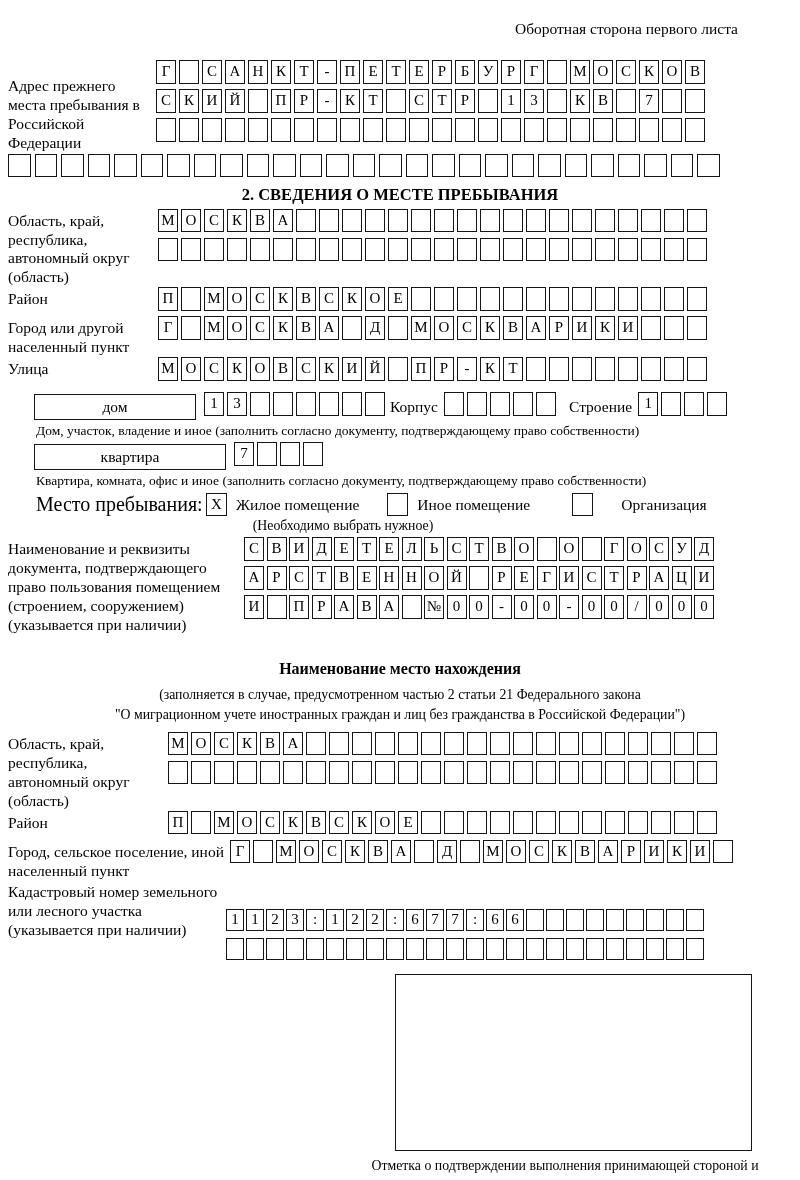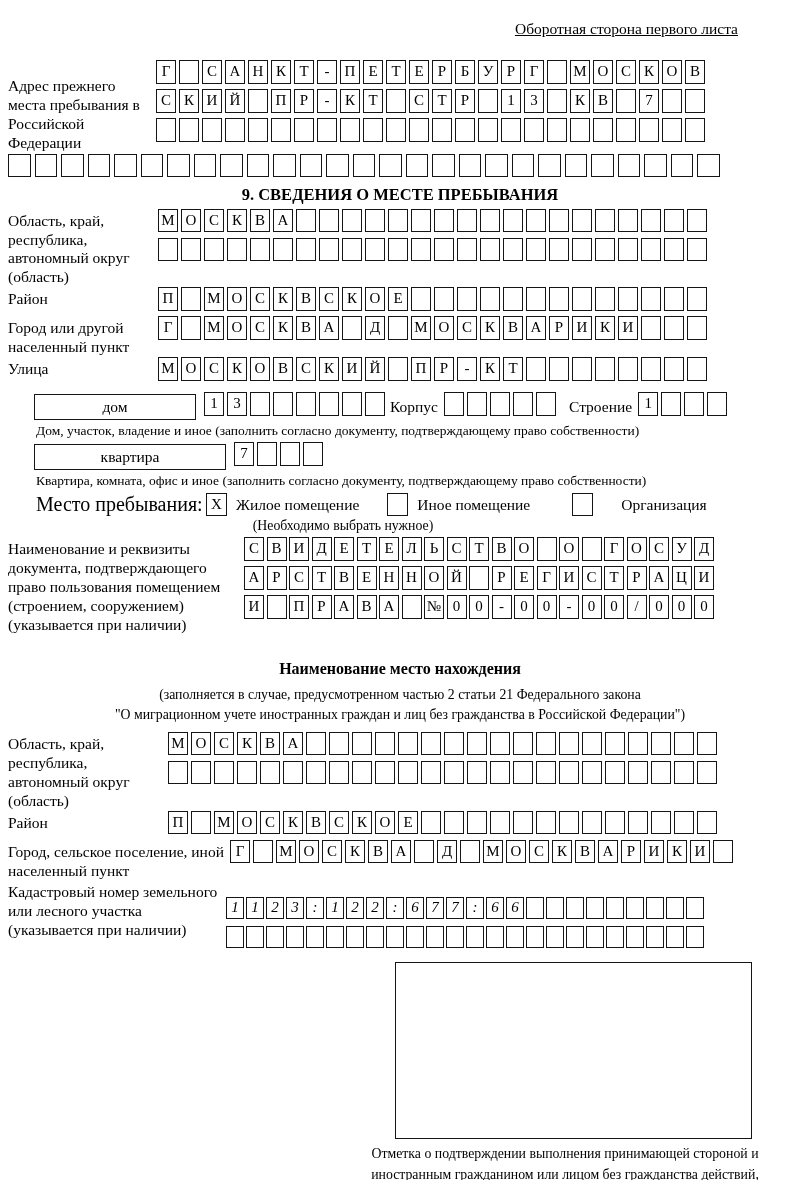--- a/index.html
+++ b/index.html
@@ -1,20 +1,20 @@
 <!DOCTYPE html>
 <html><head>
 <meta charset="utf-8">
 <style>
   * { box-sizing: border-box; }
   html,body { margin:0; padding:0; background:#ffffff; }
   body { font-family:"Liberation Serif","DejaVu Serif",serif; color:#000; }
   .page { position:relative; width:800px; height:1180px; background:#fff; padding:6px 8px 0 8px; overflow:hidden; }
 
-  .header-note { margin-top:14px; padding-right:54px; text-align:right; font-size:15.5px;text-decoration:underline; }
+  .header-note { margin-top:14px; padding-right:54px; text-align:right; font-size:15.5px; }
 
   .group { display:flex; align-items:flex-start; }
   .glabel { font-size:15.5px; line-height:1.22; padding-top:3px; flex:none; }
   .lbl-148 { width:148px;margin-top:14px; }
   .lbl-150 { width:150px; }
   .lbl-160 { width:160px; }
   .lbl-218 { width:218px; }
   .lbl-222 { width:222px; }
   .lbl-236 { width:236px; }
   .gcells { flex:none; }
@@ -57,21 +57,21 @@
   .gap42 { margin-left:42px; }
   .mesto-note { width:670px; margin-top:2px; }
 
   .doc-group { margin-top:3px; }
   .doc-group .cell { margin-right:2.5px; }
 
   .fact-title { margin-top:25px; text-align:center; font-size:16px; font-weight:bold; }
   .fact-note { margin-top:7px; line-height:1.5; }
   .fact-oblast { margin-top:6px; }
 
-  .kad-cells { margin-top:17px;font-style:italic; }
+  .kad-cells { margin-top:29px; }
 
   .stamp-box { margin-left:387px; margin-top:7px; width:357px; height:177px;
                border:1.8px solid #151515; }
   .stamp-caption { margin-left:352px; margin-top:5px; width:410px; text-align:center;
                    font-size:13.8px; line-height:1.5; }
 </style>
 </head>
 <body>
 
 <div class="page">
@@ -81,21 +81,21 @@
   <div class="group addr-group">
     <div class="glabel lbl-148">Адрес прежнего места пребывания в Российской Федерации</div>
     <div class="gcells">
       <div class="cells"><span class="cell">Г</span><span class="cell"></span><span class="cell">С</span><span class="cell">А</span><span class="cell">Н</span><span class="cell">К</span><span class="cell">Т</span><span class="cell">-</span><span class="cell">П</span><span class="cell">Е</span><span class="cell">Т</span><span class="cell">Е</span><span class="cell">Р</span><span class="cell">Б</span><span class="cell">У</span><span class="cell">Р</span><span class="cell">Г</span><span class="cell"></span><span class="cell">М</span><span class="cell">О</span><span class="cell">С</span><span class="cell">К</span><span class="cell">О</span><span class="cell">В</span></div>
       <div class="cells"><span class="cell">С</span><span class="cell">К</span><span class="cell">И</span><span class="cell">Й</span><span class="cell"></span><span class="cell">П</span><span class="cell">Р</span><span class="cell">-</span><span class="cell">К</span><span class="cell">Т</span><span class="cell"></span><span class="cell">С</span><span class="cell">Т</span><span class="cell">Р</span><span class="cell"></span><span class="cell">1</span><span class="cell">3</span><span class="cell"></span><span class="cell">К</span><span class="cell">В</span><span class="cell"></span><span class="cell">7</span><span class="cell"></span><span class="cell"></span></div>
       <div class="cells"><span class="cell"></span><span class="cell"></span><span class="cell"></span><span class="cell"></span><span class="cell"></span><span class="cell"></span><span class="cell"></span><span class="cell"></span><span class="cell"></span><span class="cell"></span><span class="cell"></span><span class="cell"></span><span class="cell"></span><span class="cell"></span><span class="cell"></span><span class="cell"></span><span class="cell"></span><span class="cell"></span><span class="cell"></span><span class="cell"></span><span class="cell"></span><span class="cell"></span><span class="cell"></span><span class="cell"></span></div>
     </div>
   </div>
   <div class="cells cells-w row-full"><span class="cell"></span><span class="cell"></span><span class="cell"></span><span class="cell"></span><span class="cell"></span><span class="cell"></span><span class="cell"></span><span class="cell"></span><span class="cell"></span><span class="cell"></span><span class="cell"></span><span class="cell"></span><span class="cell"></span><span class="cell"></span><span class="cell"></span><span class="cell"></span><span class="cell"></span><span class="cell"></span><span class="cell"></span><span class="cell"></span><span class="cell"></span><span class="cell"></span><span class="cell"></span><span class="cell"></span><span class="cell"></span><span class="cell"></span><span class="cell"></span></div>
 
-  <div class="section-title">9. СВЕДЕНИЯ О МЕСТЕ ПРЕБЫВАНИЯ</div>
+  <div class="section-title">2. СВЕДЕНИЯ О МЕСТЕ ПРЕБЫВАНИЯ</div>
 
   <div class="group sec-gap">
     <div class="glabel lbl-150">Область, край, республика, автономный округ (область)</div>
     <div class="gcells">
       <div class="cells"><span class="cell">М</span><span class="cell">О</span><span class="cell">С</span><span class="cell">К</span><span class="cell">В</span><span class="cell">А</span><span class="cell"></span><span class="cell"></span><span class="cell"></span><span class="cell"></span><span class="cell"></span><span class="cell"></span><span class="cell"></span><span class="cell"></span><span class="cell"></span><span class="cell"></span><span class="cell"></span><span class="cell"></span><span class="cell"></span><span class="cell"></span><span class="cell"></span><span class="cell"></span><span class="cell"></span><span class="cell"></span></div>
       <div class="cells"><span class="cell"></span><span class="cell"></span><span class="cell"></span><span class="cell"></span><span class="cell"></span><span class="cell"></span><span class="cell"></span><span class="cell"></span><span class="cell"></span><span class="cell"></span><span class="cell"></span><span class="cell"></span><span class="cell"></span><span class="cell"></span><span class="cell"></span><span class="cell"></span><span class="cell"></span><span class="cell"></span><span class="cell"></span><span class="cell"></span><span class="cell"></span><span class="cell"></span><span class="cell"></span><span class="cell"></span></div>
     </div>
   </div>
 
   <div class="group">

